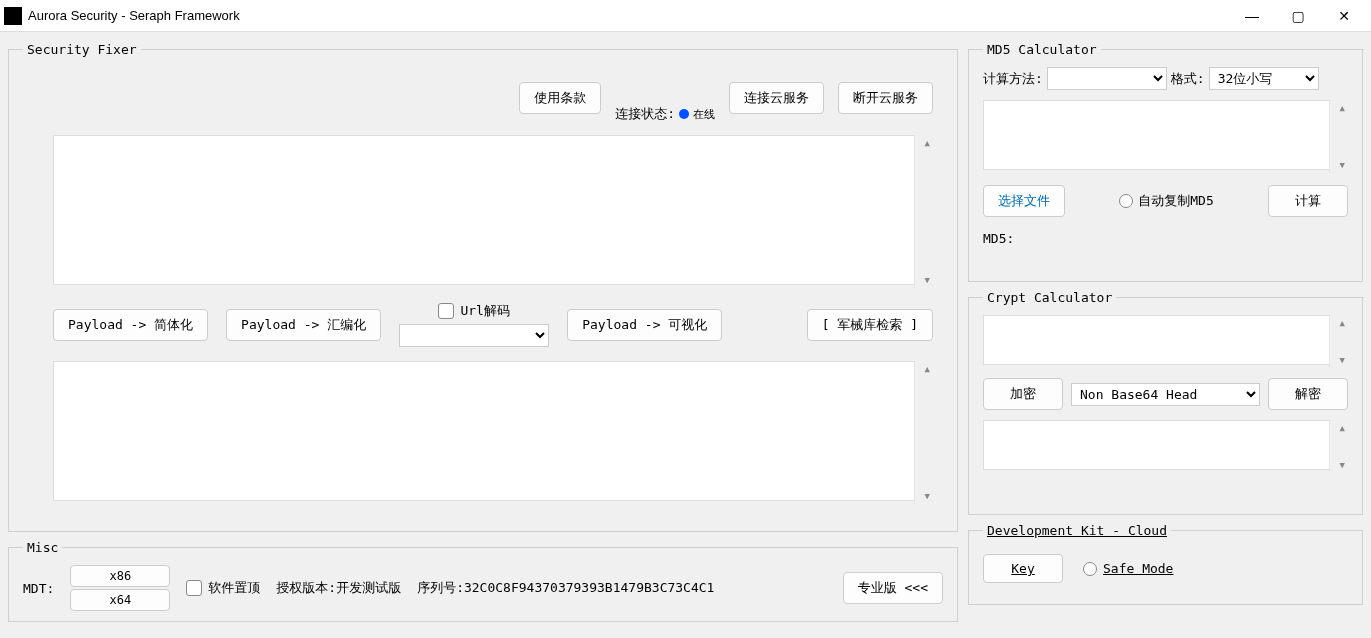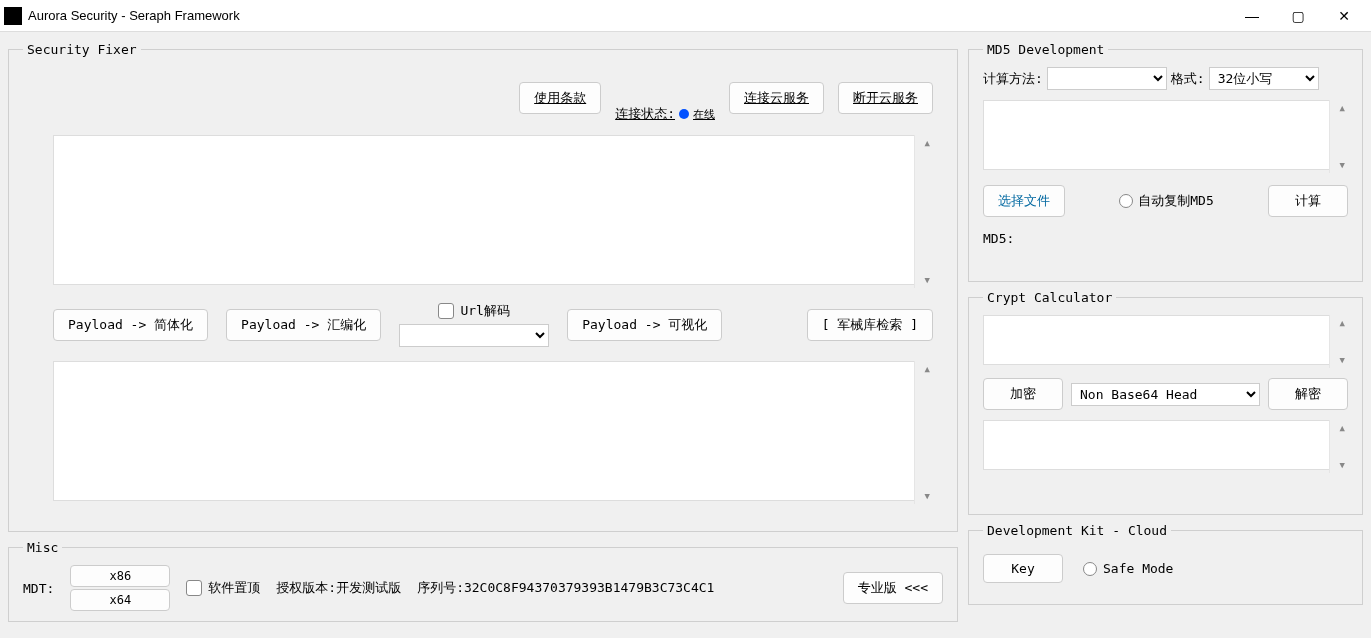--- a/index.html
+++ b/index.html
@@ -37,21 +37,21 @@
   <div class="wbtn">—</div>
   <div class="wbtn">▢</div>
   <div class="wbtn">✕</div>
 </div>
 
 <div class="content">
   <div class="leftcol">
     <fieldset style="height:490px;">
       <legend>Security Fixer</legend>
 
-      <div class="row" style="justify-content:flex-end; gap:14px; padding-right:10px; margin-bottom:12px; margin-top:6px;text-decoration:underline;">
+      <div class="row" style="justify-content:flex-end; gap:14px; padding-right:10px; margin-bottom:12px; margin-top:6px;">
         <button class="btn">使用条款</button>
         <div class="row" style="gap:4px;margin-top:32px;">
           <span>连接状态:</span>
           <span class="dot"></span>
           <span style="font-size:11px;">在线</span>
         </div>
         <button class="btn">连接云服务</button>
         <button class="btn">断开云服务</button>
       </div>
 
@@ -96,21 +96,21 @@
         </div>
         <span class="mono">授权版本:开发测试版</span>
         <span class="mono">序列号:32C0C8F94370379393B1479B3C73C4C1</span>
         <button class="btn" style="margin-left:auto;">专业版 &lt;&lt;&lt;</button>
       </div>
     </fieldset>
   </div>
 
   <div class="rightcol">
     <fieldset style="height:240px;">
-      <legend>MD5 Development</legend>
+      <legend>MD5 Calculator</legend>
       <div class="row" style="gap:4px; margin-bottom:10px;">
         <span>计算方法:</span>
         <select style="width:120px;"><option></option></select>
         <span>格式:</span>
         <select style="width:110px;">
           <option>32位小写</option>
         </select>
       </div>
       <div class="scrollwrap" style="margin-bottom:12px;">
         <textarea class="textarea" style="height: 70px;"></textarea>
@@ -142,21 +142,21 @@
         </select>
         <button class="btn" style="width:80px;">解密</button>
       </div>
       <div class="scrollwrap">
         <textarea class="textarea" style="height: 50px;"></textarea>
         <span class="scroll-arrow-up">▲</span>
         <span class="scroll-arrow-down">▼</span>
       </div>
     </fieldset>
 
-    <fieldset style="height:82px;">
+    <fieldset style="height:82px;text-decoration:underline;">
       <legend>Development Kit - Cloud</legend>
       <div class="row" style="gap:20px; margin-top:6px;">
         <button class="btn" style="width:80px;">Key</button>
         <div class="row" style="gap:6px;">
           <span class="radio"></span>
           <span class="mono">Safe Mode</span>
         </div>
       </div>
     </fieldset>
   </div>

